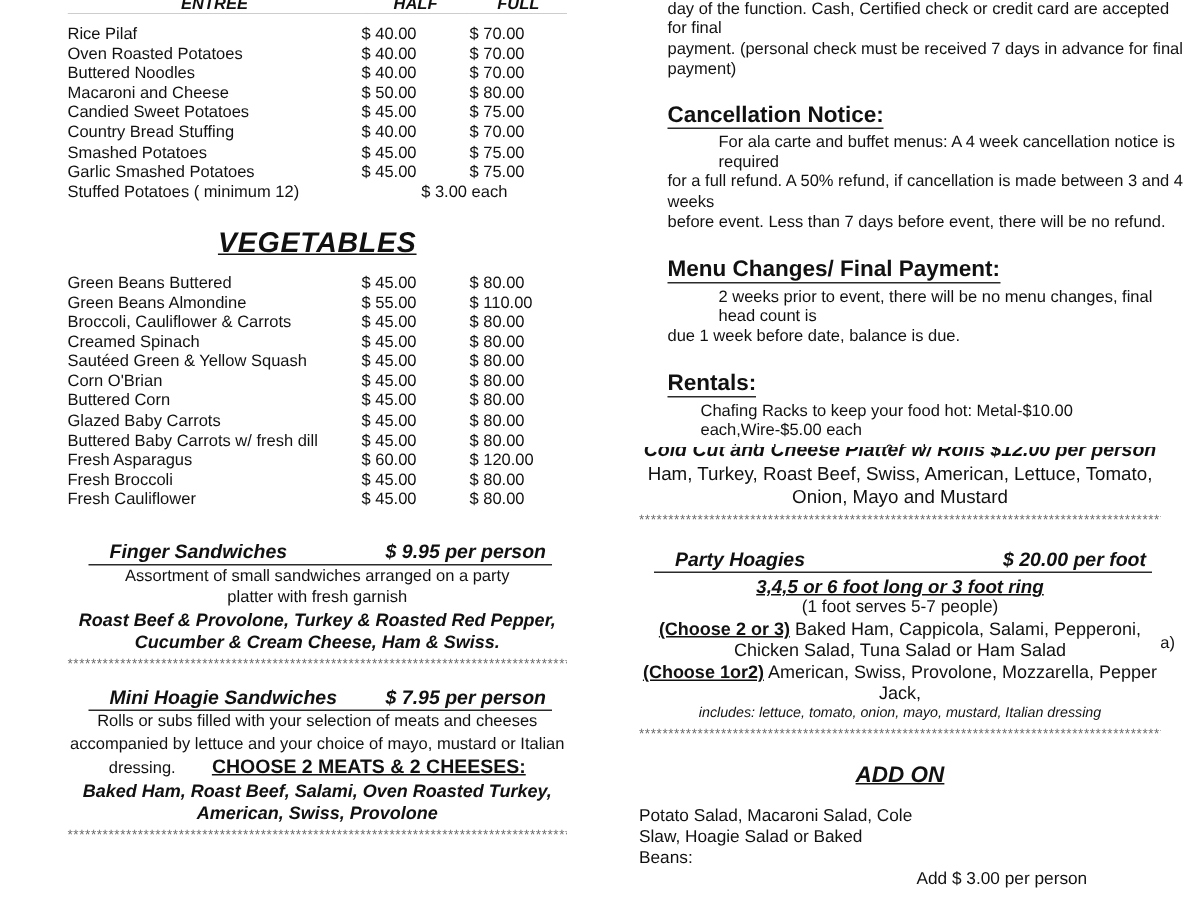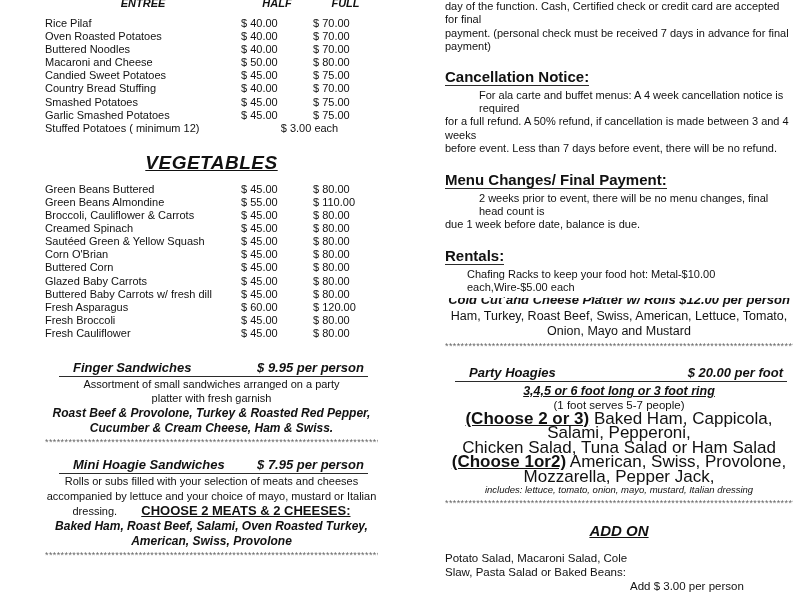--- a/index.html
+++ b/index.html
@@ -78,21 +78,21 @@
   .indent1{padding-left:22px;}
   .indent2{padding-left:34px;}
   .indent3{padding-left:44px;}
 
   .hoagie-sub{
     font-size:12.5px;font-style:italic;font-weight:bold;text-align:center;
     margin:0;
   }
   .hoagie-sub span{text-decoration:underline;}
   .hoagie-note{font-size:11.5px;text-align:center;margin:0;line-height:14px;}
-  .hoagie-line{font-size:17px;text-align:center;margin:0;line-height:14.4px;}
+  .hoagie-line{font-size:12px;text-align:center;margin:0;line-height:14.4px;}
   .hoagie-line b{font-weight:bold;text-decoration:underline;}
   .hoagie-incl{font-size:9.5px;font-style:italic;text-align:center;margin:0;line-height:12px;}
 
   .addon-row{
     display:flex;font-size:11.5px;line-height:14px;
   }
   .addon-row .a-name{width:185px;}
   .addon-row .a-price{flex:1;}
 </style>
 </head>
@@ -305,21 +305,21 @@
         <p class="r-para indent2">$ 20.00 travel fee per staff member (outside of Slate Belt area)</p>
       </div>
 
     <div style="height:13px;"></div>
     <h3 class="r-head">Delivery Service:</h3>
     <p class="r-para indent1" style="margin-top:3px;">Delivery in Slate Belt area: $ 15.00</p>
     <p class="r-para indent1">Outside of Slate Belt area: $50.00 Deliver &amp; drop off</p>
     <p class="r-para indent3">$75.00 Deliver, drop off &amp; set up</p>
   </div>
 
-  <div style="position:absolute;left:445px;top:298px;width:348px;background:#fff;">
+  <div style="position:absolute;left:426px;top:298px;width:348px;background:#fff;">
     <div style="overflow:hidden;height:9px;">
       <div style="position:relative;top:-6px;font-size:13px;font-weight:bold;font-style:italic;text-align:center;border-bottom:1.6px solid #2b2b2b;padding-bottom:1px;">Cold Cut and Cheese Platter w/ Rolls   $12.00 per person</div>
     </div>
     <p class="r-para ctr" style="font-size:12.5px;line-height:15px;margin-top:2px;">Ham, Turkey, Roast Beef, Swiss, American, Lettuce, Tomato,</p>
     <p class="r-para ctr" style="font-size:12.5px;line-height:15px;">Onion, Mayo and Mustard</p>
     <p class="stars">**********************************************************************************************************</p>
 
     <div style="height:14px;"></div>
 
     <div>
@@ -341,21 +341,21 @@
     </div>
 
     <div style="height:14px;"></div>
 
     <h2 class="addon-title"><span>ADD ON</span></h2>
 
     <div style="height:12px;"></div>
 
     <div>
         <div class="addon-row" style="margin-top: 0px;">
-          <span class="a-name">Potato Salad, Macaroni Salad, Cole Slaw, Pasta Salad or Baked Beans:</span>
+          <span class="a-name">Potato Salad, Macaroni Salad, Cole Slaw, Hoagie Salad or Baked Beans:</span>
           <span class="a-price"></span>
         </div>
         <div class="addon-row" style="margin-top: 0px;">
           <span class="a-name"></span>
           <span class="a-price">Add $ 3.00 per person</span>
         </div>
       </div>
   </div>
 
 </div>

